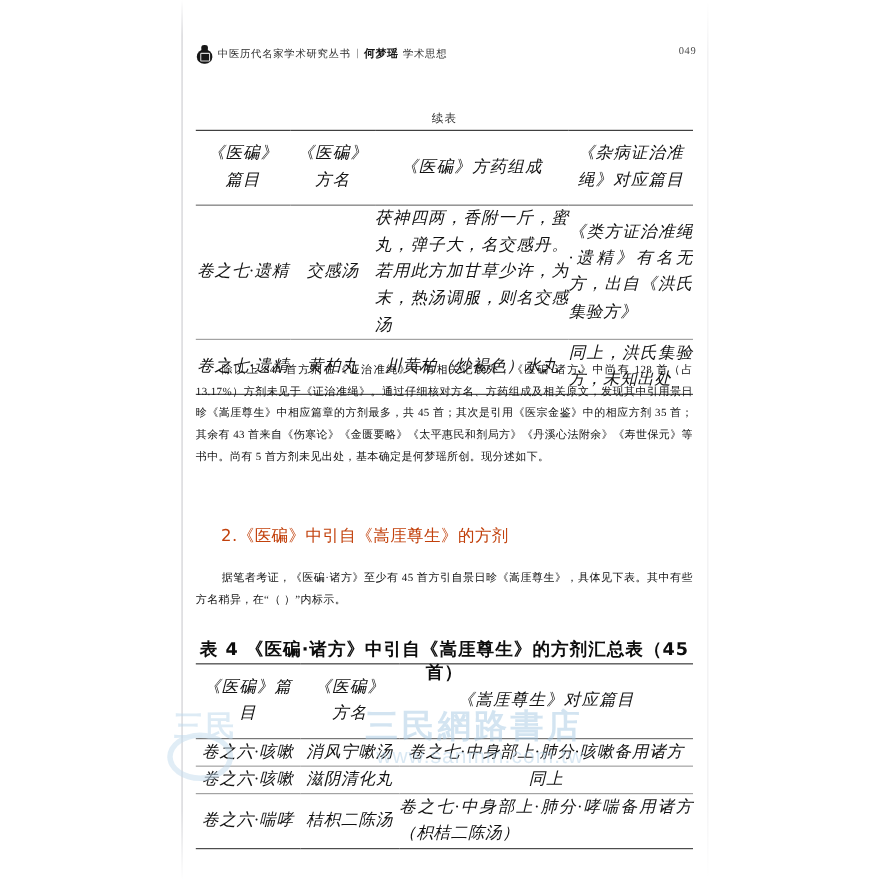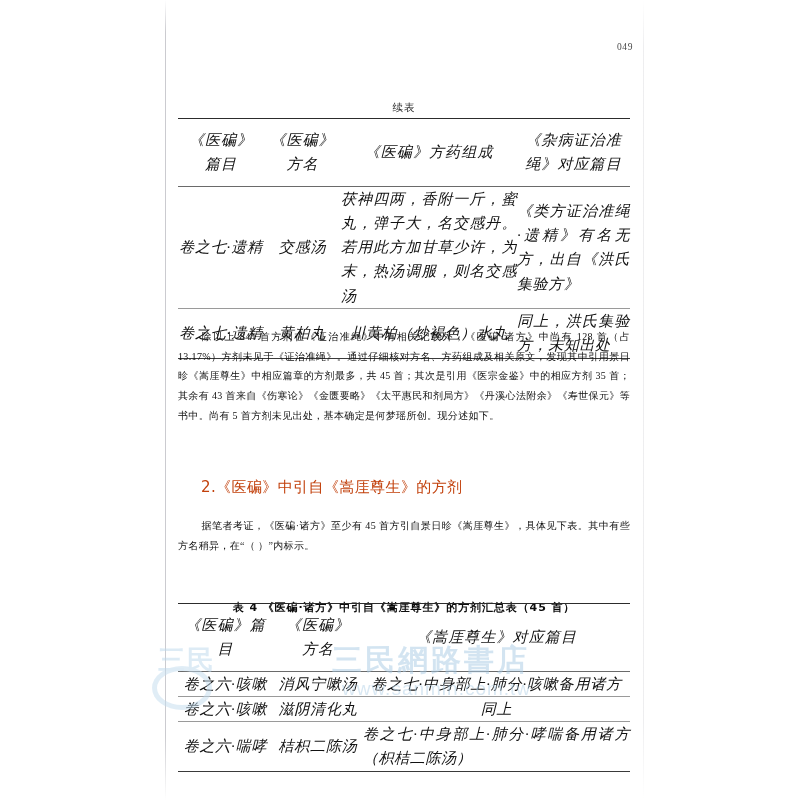--- a/index.html
+++ b/index.html
@@ -210,26 +210,25 @@
     text-indent: 23px;
   }
 
   
   #table4-caption {
     position: absolute;
     left: 12px;
     top: 580px;
     width: 452px;
     text-align: center;
-    font-size: 11px;
+    font-size: 16px;
     font-weight: bold;
     letter-spacing: 0.9px;
     font-family: "DejaVu Sans", "Liberation Sans", sans-serif;
     color: #0d0d0d;
-    margin-top: 20px;
   }
 
   #table-four {
     left: 12px;
     top: 603px;
     width: 452px;
   }
 
   
   #watermark {
@@ -286,20 +285,31 @@
 </head>
 <body>
 
 <div id="scan-page">
 
   <div class="page-edge left"></div>
   <div class="page-edge right"></div>
 
   <div class="page-inner">
 
+    <div id="running-head">
+      <span class="logo-seal">
+        <span class="cap"></span>
+        <span class="body"></span>
+        <span class="glyph"></span>
+      </span>
+      <span class="head-series">中医历代名家学术研究丛书</span>
+      <span class="head-sep">|</span>
+      <span class="head-person">何梦瑶</span>
+      <span class="head-topic">学术思想</span>
+    </div>
 
     <div id="folio">049</div>
 
     <div id="continued-note">续表</div>
 
     <table class="doc-table" id="table-continued">
       <colgroup>
         <col style="width:86px">
         <col style="width:77px">
         <col style="width:176px">

